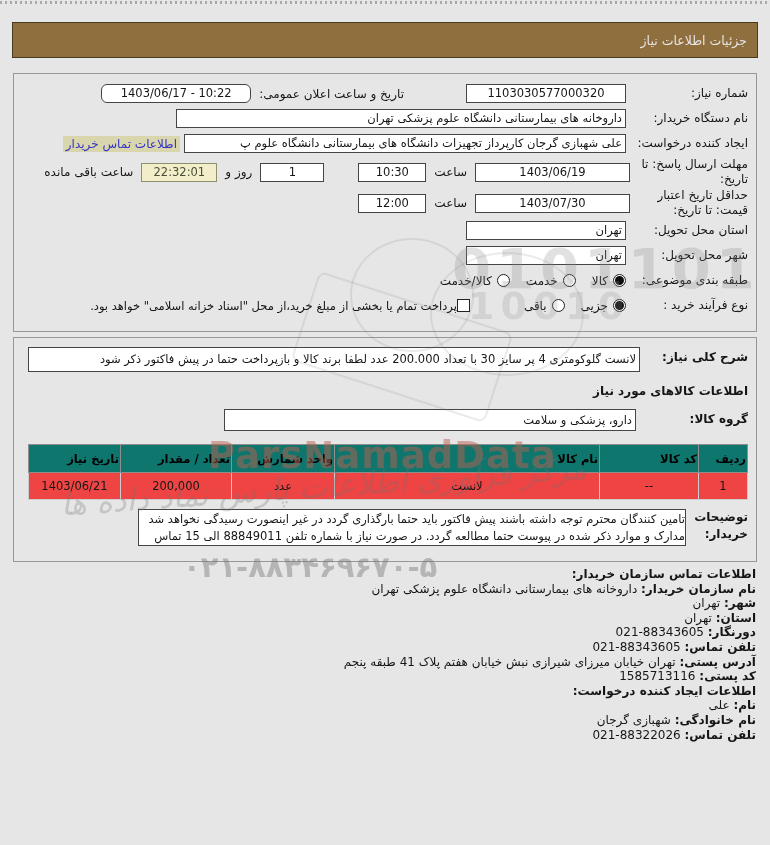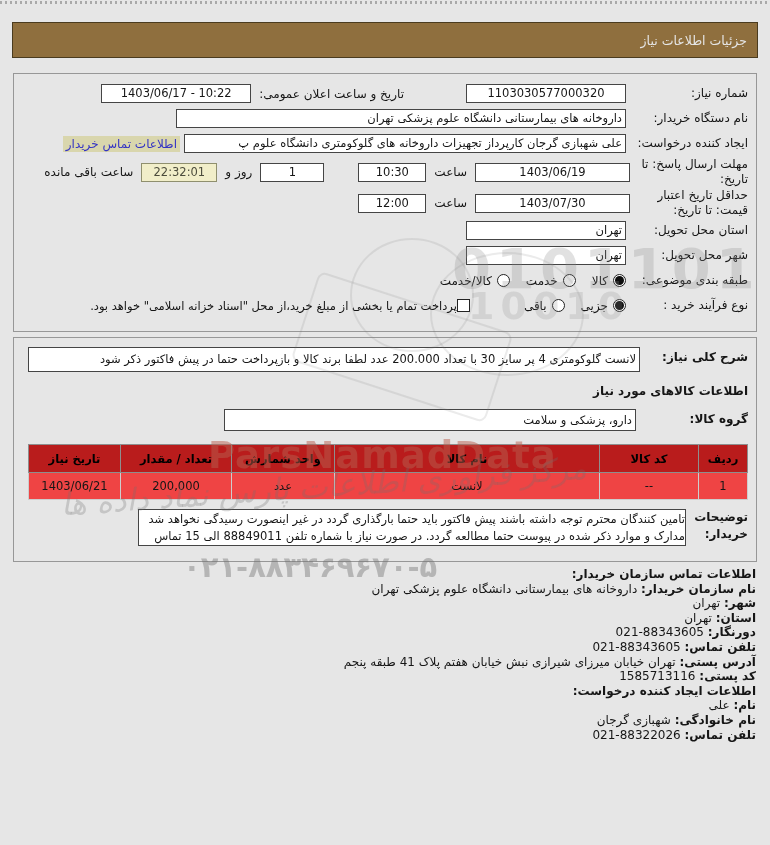--- a/index.html
+++ b/index.html
@@ -19,39 +19,39 @@
   .panel2{top:337px;height:225px;}
   .frow{display:flex;align-items:center;min-height:25px;padding-right:3px;}
   .flabel{width:122px;flex:none;padding-left:4px;box-sizing:border-box;line-height:1.25;}
   .tbox{background:#fff;border:1px solid #454545;height:19px;line-height:17px;box-sizing:border-box;
         padding:0 3px;overflow:hidden;white-space:nowrap;font-size:11.5px;}
   .center{text-align:center;direction:ltr;}
   .rt{text-align:right;}
   .w150{width:150px}.w155{width:155px}.w160{width:160px}.w442{width:442px}.w450{width:450px}
   .w64{width:64px}.w68{width:68px}.w76{width:76px}
   .mid-label{margin-right:62px;}
-  .gap8{margin:0 8px;}
+  .gap8{margin:0 8px;border-radius:6px;}
   .timer{background:#f1eec9;border:1px solid #8f8f6e;color:#4c4c3c;}
   .link{color:#3434c4;background:#d9d6ad;text-decoration:none;padding:1px 3px;margin-right:4px;white-space:nowrap;}
   .opt{display:flex;align-items:flex-start;margin-left:16px;}
   .radio{width:13px;height:13px;border-radius:50%;border:1px solid #222;background:#fff;
          position:relative;flex:none;box-sizing:border-box;}
   .radio.checked::after{content:"";position:absolute;inset:1px;border-radius:50%;background:#0d0d0d;}
   .checkbox{width:13px;height:13px;border:1px solid #222;background:#fff;flex:none;box-sizing:border-box;}
   .opt-label{margin-right:5px;}
   .bold{font-weight:bold;}
   
   .p2row{display:flex;align-items:flex-start;padding:9px 8px 0 14px;}
   .desc-label{width:108px;flex:none;padding-top:3px;}
   .desc-box{flex:1;height:25px;line-height:23px;}
   .goods-heading{padding:12px 8px 0;font-weight:bold;}
   .group-label{width:92px;flex:none;padding-top:3px;}
   .group-box{width:412px;margin-right:20px;height:22px;line-height:20px;}
   .itable{border-collapse:collapse;width:720px;margin:13px 8px 0 0;font-size:11.5px;}
-  .itable th{background:#b91c1c;border:1px solid #8e8e8e;font-weight:bold;height:25px;color:#000;}
+  .itable th{background:#0f766e;border:1px solid #8e8e8e;font-weight:bold;height:25px;color:#000;text-align:right;}
   .itable td{background:#ef4444;border:1px solid #cdcdcd;height:24px;text-align:center;}
   .ltr{direction:ltr;}
   .notes-row{display:flex;align-items:flex-start;padding:9px 8px 0 14px;}
   .notes-label{width:58px;flex:none;font-weight:bold;line-height:1.45;}
   .notes-box{width:548px;height:37px;line-height:1.5;white-space:normal;text-align:right;
              padding:1px 0;font-size:11.5px;margin-right:4px;}
   
   .contact{position:absolute;top:567px;right:14px;left:13px;line-height:14.6px;font-size:12px;}
   .contact p{margin:0;}
   
@@ -91,21 +91,21 @@
       <div class="tbox center w150 gap8">1403/06/17 - 10:22</div>
     </div>
 
     <div class="frow">
       <div class="flabel">نام دستگاه خریدار:</div>
       <div class="tbox rt w450">داروخانه های بیمارستانی دانشگاه علوم پزشکی تهران</div>
     </div>
 
     <div class="frow">
       <div class="flabel">ایجاد کننده درخواست:</div>
-      <div class="tbox rt w442">علی شهبازی گرجان کارپرداز تجهیزات داروخانه های گلوکومتری دانشگاه علوم پ</div>
+      <div class="tbox rt w442">علی شهبازی گرجان کارپرداز تجهیزات دانشگاه های بیمارستانی دانشگاه علوم پ</div>
       <a href="#" class="link">اطلاعات تماس خریدار</a>
     </div>
 
     <div class="frow" style="min-height:32px">
       <div class="flabel" style="width:118px">مهلت ارسال پاسخ: تا تاریخ:</div>
       <div class="tbox center w155">1403/06/19</div>
       <span class="gap8">ساعت</span>
       <div class="tbox center w68">10:30</div>
       <div class="tbox center w64" style="margin-right:34px">1</div>
       <span class="gap8">روز و</span>

